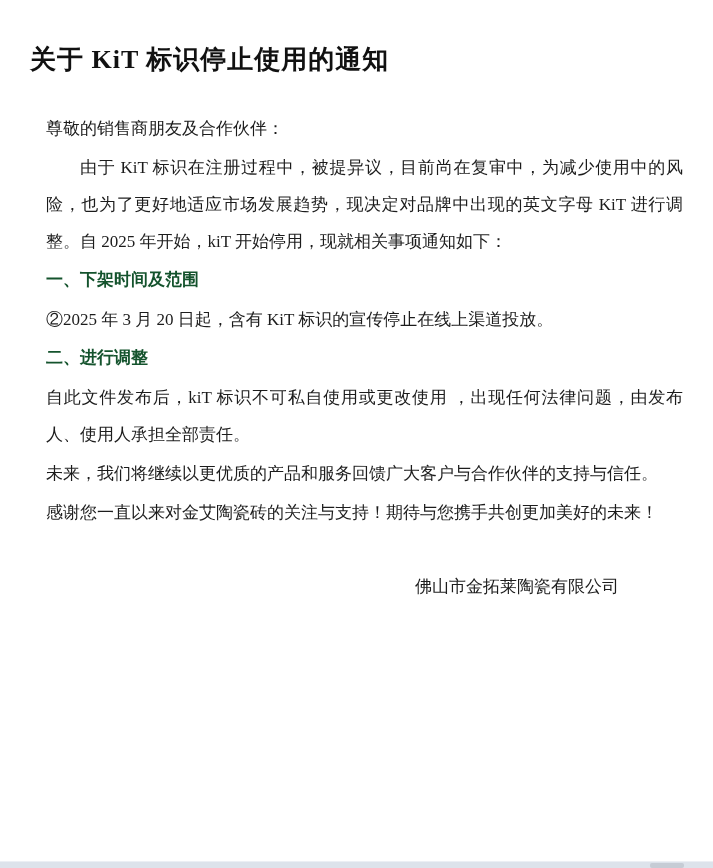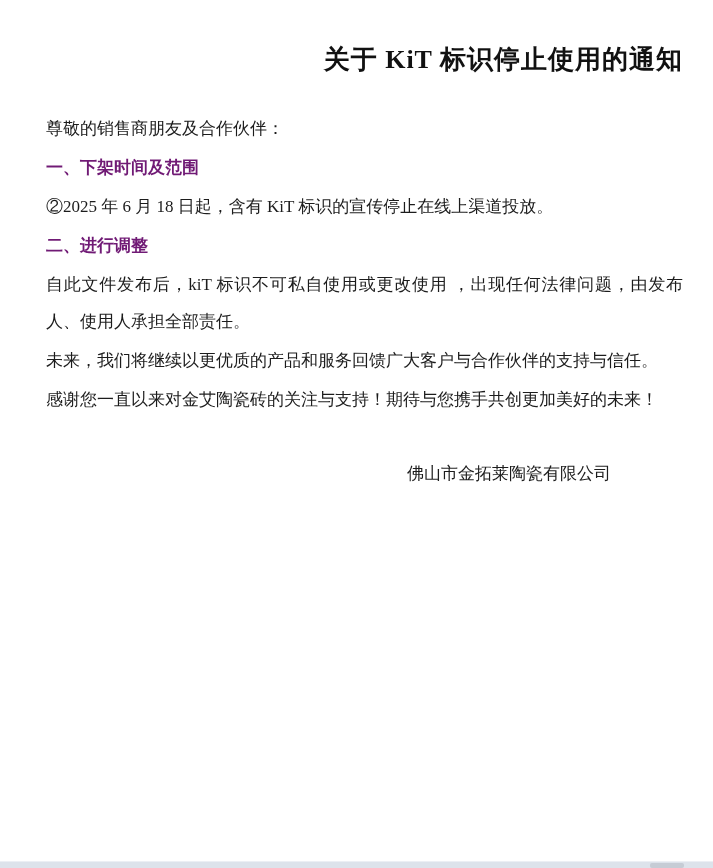--- a/index.html
+++ b/index.html
@@ -16,46 +16,47 @@
     font-family: "Liberation Serif", "DejaVu Serif", serif;
     color: #1c1c1c;
   }
   .page {
     padding: 44px 30px 0 30px;
   }
   .doc-title {
     font-size: 26px;
     line-height: 32px;
     font-weight: bold;
-    text-align: right;
+    text-align: left;
     margin: 0 0 34px 0;
     color: #111111;
     letter-spacing: 1px;
   }
   .page p, .page h2 {
     margin: 0 0 2px 16px;
     font-size: 17px;
     line-height: 37px;
     text-align: justify;
   }
   .page h2 {
     font-weight: bold;
-    color: #701a75;
+    color: #14532d;
+    font-family: Liberation Mono, monospace;
   }
   .indent-2em {
     text-indent: 2em;
   }
   .signature {
     width: fit-content;
     margin: 37px 56px 0 auto;
     text-align: center;
   }
   .signature p {
     text-align: right;
-    margin: 16px;
+    margin: 8px;
   }
   .h-scrollbar {
     position: absolute;
     left: 0;
     bottom: 0;
     width: 713px;
     height: 7px;
     background: #dde3eb;
     border-top: 1px solid #eceff4;
   }
@@ -71,25 +72,26 @@
 </style>
 </head>
 <body>
 
 <div class="page">
 
   <h1 class="doc-title">关于 KiT 标识停止使用的通知</h1>
 
   <p>尊敬的销售商朋友及合作伙伴：</p>
 
+  <p class="indent-2em">由于 KiT 标识在注册过程中，被提异议，目前尚在复审中，为减少使用中的风险，也为了更好地适应市场发展趋势，现决定对品牌中出现的英文字母 KiT 进行调整。自 2025 年开始，kiT 开始停用，现就相关事项通知如下：</p>
 
   <h2>一、下架时间及范围</h2>
 
 
-  <p>②2025 年 6 月 18 日起，含有 KiT 标识的宣传停止在线上渠道投放。</p>
+  <p>②2025 年 3 月 20 日起，含有 KiT 标识的宣传停止在线上渠道投放。</p>
 
   <h2>二、进行调整</h2>
 
   <p>自此文件发布后，kiT 标识不可私自使用或更改使用 ，出现任何法律问题，由发布人、使用人承担全部责任。</p>
 
 
   <p>未来，我们将继续以更优质的产品和服务回馈广大客户与合作伙伴的支持与信任。</p>
 
   <p>感谢您一直以来对金艾陶瓷砖的关注与支持！期待与您携手共创更加美好的未来！</p>
 

